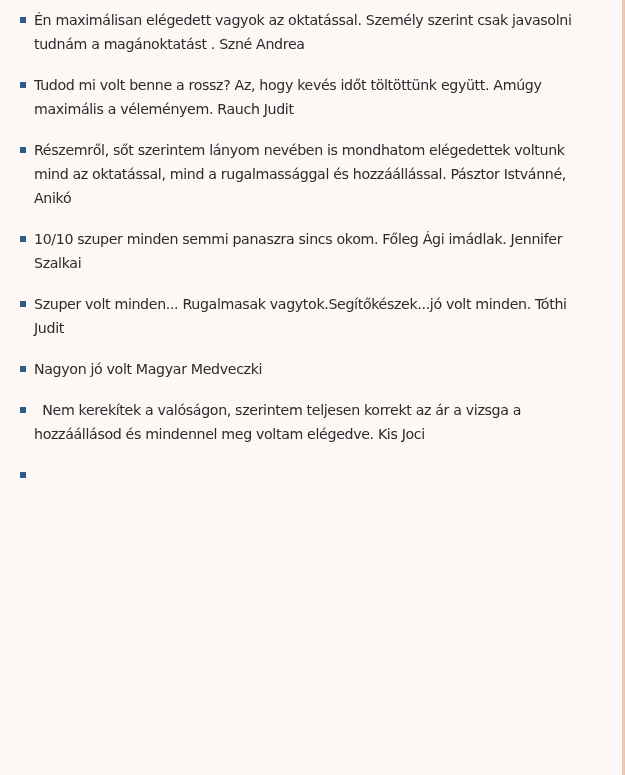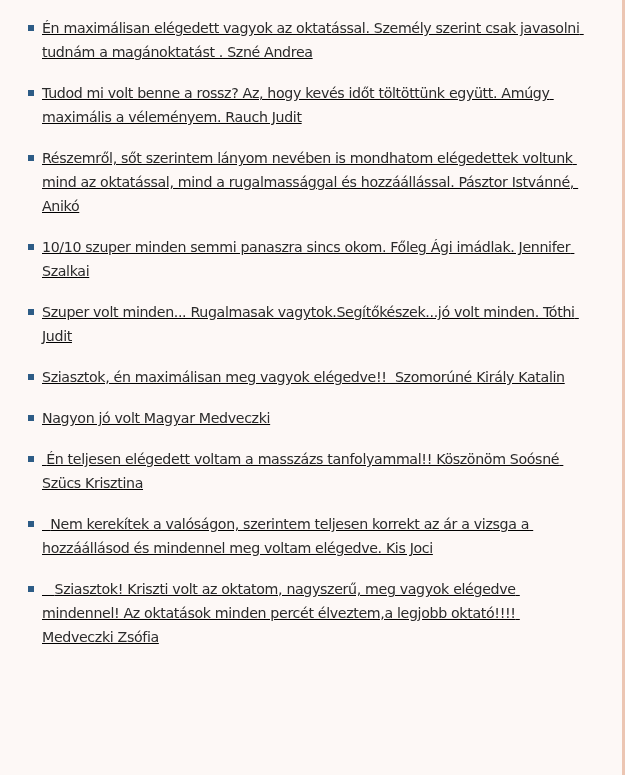--- a/index.html
+++ b/index.html
@@ -17,23 +17,22 @@
       position: absolute;
       left: 0;
       top: 0;
       width: 622px;
       height: 775px;
       background: #fdf8f6;
       overflow: hidden;
     }
     ul.testimonials {
       list-style: none;
-      margin: 8px;
+      margin: 0;
       padding: 8px 0 0 0;
-      text-decoration: underline;
     }
     li.item {
       position: relative;
       padding-left: 34px;
       padding-right: 30px;
       font-family: "DejaVu Sans", sans-serif;
       font-size: 14.2px;
       line-height: 24px;
       color: #2b2b2b;
       margin-bottom: 17px;
@@ -52,21 +51,19 @@
 </head>
 <body>
 
 <div class="panel">
   <ul class="testimonials">
     <li class="item"><span class="bullet"></span><span>Én maximálisan elégedett vagyok az oktatással. Személy szerint csak javasolni tudnám a magánoktatást . Szné Andrea</span></li>
     <li class="item"><span class="bullet"></span><span>Tudod mi volt benne a rossz? Az, hogy kevés időt töltöttünk együtt. Amúgy maximális a véleményem. Rauch Judit</span></li>
     <li class="item"><span class="bullet"></span><span>Részemről, sőt szerintem lányom nevében is mondhatom elégedettek voltunk mind az oktatással, mind a rugalmassággal és hozzáállással. Pásztor Istvánné, Anikó</span></li>
     <li class="item"><span class="bullet"></span><span>10/10 szuper minden semmi panaszra sincs okom. Főleg Ági imádlak. Jennifer Szalkai</span></li>
     <li class="item"><span class="bullet"></span><span>Szuper volt minden... Rugalmasak vagytok.Segítőkészek...jó volt minden. Tóthi Judit</span></li>
-    <li class="item"><span class="bullet"></span><span>Sziasztok, én maximálisan meg vagyok elégedve!!  Szomorúné Király Katalin</span></li>
     <li class="item"><span class="bullet"></span><span>Nagyon jó volt Magyar Medveczki</span></li>
-    <li class="item"><span class="bullet"></span><span> Én teljesen elégedett voltam a masszázs tanfolyammal!! Köszönöm Soósné Szücs Krisztina</span></li>
     <li class="item"><span class="bullet"></span></li>
     <li class="item"><span class="bullet"></span></li>
     <li class="item"><span class="bullet"></span><span>  Nem kerekítek a valóságon, szerintem teljesen korrekt az ár a vizsga a hozzáállásod és mindennel meg voltam elégedve. Kis Joci</span></li>
-    <li class="item"><span class="bullet"></span><span>   Sziasztok! Kriszti volt az oktatom, nagyszerű, meg vagyok elégedve mindennel! Az oktatások minden percét élveztem,a legjobb oktató!!!! Medveczki Zsófia</span></li>
+    <li class="item"><span class="bullet"></span></li>
   </ul>
 </div>
 
 </body></html>

